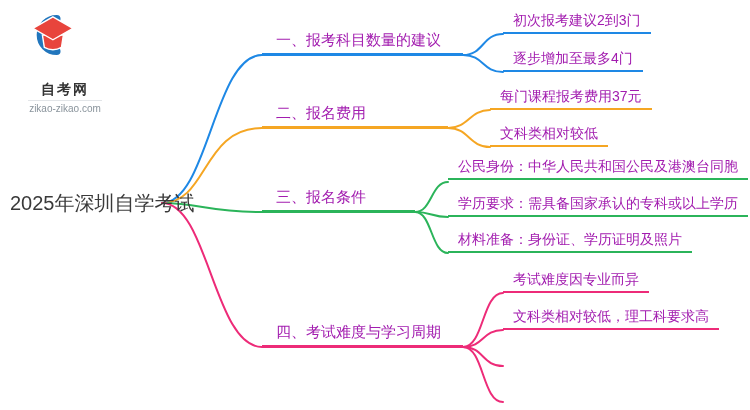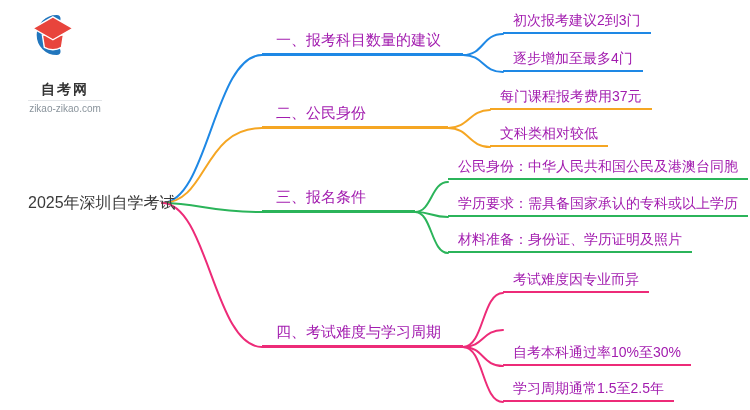--- a/index.html
+++ b/index.html
@@ -11,21 +11,21 @@
   .links path{fill:none;stroke:var(--c,#999);stroke-width:2;stroke-linecap:round;}
   .node{
     position:absolute;white-space:nowrap;color:#a21caf;
     border-bottom:2px solid var(--c,#999);
     box-sizing:border-box;
   }
   .sub{height:25px;line-height:22px;font-size:14px;padding:0 10px;text-align:center;}
   .branch-label{height:27px;line-height:24px;font-size:15px;padding:0 10px 16px 14px;text-align:left;}
   .central{
     position:absolute;left:10px;top:191px;height:24px;line-height:24px;
-    font-size:16px;font-weight:500;color:#3a3a3a;white-space:nowrap;margin-left:18px;
+    font-size:20px;font-weight:500;color:#3a3a3a;white-space:nowrap;
   }
   
   .logo{position:absolute;left:28px;top:14px;display:flex;align-items:flex-start;gap:24px;flex-direction:column;}
   .logo-text{display:flex;flex-direction:column;align-items:center;}
   .logo-name{font-size:14px;font-weight:bold;color:#333;letter-spacing:2px;line-height:18px;}
   .logo-sep{width:74px;height:1px;background:#e2e5e8;margin:2px 0 2px 0;}
   .logo-domain{font-size:10px;color:#8a949c;line-height:11px;}
 </style>
 </head>
 <body>
@@ -71,31 +71,30 @@
     <div class="logo-text">
       <div class="logo-name">自考网</div>
       <div class="logo-sep"></div>
       <div class="logo-domain">zikao-zikao.com</div>
     </div>
   </div>
 
   <div class="central">2025年深圳自学考试</div>
 
   <div class="node branch-label" style="left: 262px; top: 28px; min-width: 201px; --c: #1E88E5;">一、报考科目数量的建议</div>
-  <div class="node branch-label" style="left: 262px; top: 101px; min-width: 186px; --c: #F5A623;">二、公民身份</div>
+  <div class="node branch-label" style="left: 262px; top: 101px; min-width: 186px; --c: #F5A623;">二、报名费用</div>
   <div class="node branch-label" style="left: 262px; top: 185px; min-width: 153px; --c: #2BB45A;">三、报名条件</div>
   <div class="node branch-label" style="left: 262px; top: 320px; min-width: 201px; --c: #ED2B78;">四、考试难度与学习周期</div>
 
   <div class="node sub" style="left: 503px; top: 9px; --c: #1E88E5;">初次报考建议2到3门</div>
   <div class="node sub" style="left: 503px; top: 47px; --c: #1E88E5;">逐步增加至最多4门</div>
 
   <div class="node sub" style="left: 490px; top: 85px; --c: #F5A623;">每门课程报考费用37元</div>
   <div class="node sub" style="left: 490px; top: 122px; --c: #F5A623;">文科类相对较低</div>
 
   <div class="node sub" style="left: 448px; top: 155px; --c: #2BB45A;">公民身份：中华人民共和国公民及港澳台同胞</div>
   <div class="node sub" style="left: 448px; top: 192px; --c: #2BB45A;">学历要求：需具备国家承认的专科或以上学历</div>
   <div class="node sub" style="left: 448px; top: 228px; --c: #2BB45A;">材料准备：身份证、学历证明及照片</div>
 
   <div class="node sub" style="left: 503px; top: 268px; --c: #ED2B78;">考试难度因专业而异</div>
-  <div class="node sub" style="left: 503px; top: 341px; --c: #ED2B78;">自考本科通过率10%至30%</div>
-  <div class="node sub" style="left: 503px; top: 377px; --c: #ED2B78;">学习周期通常1.5至2.5年</div>
+  <div class="node sub" style="left: 503px; top: 305px; --c: #ED2B78;">文科类相对较低，理工科要求高</div>
 
 </div>
 
 </body></html>

